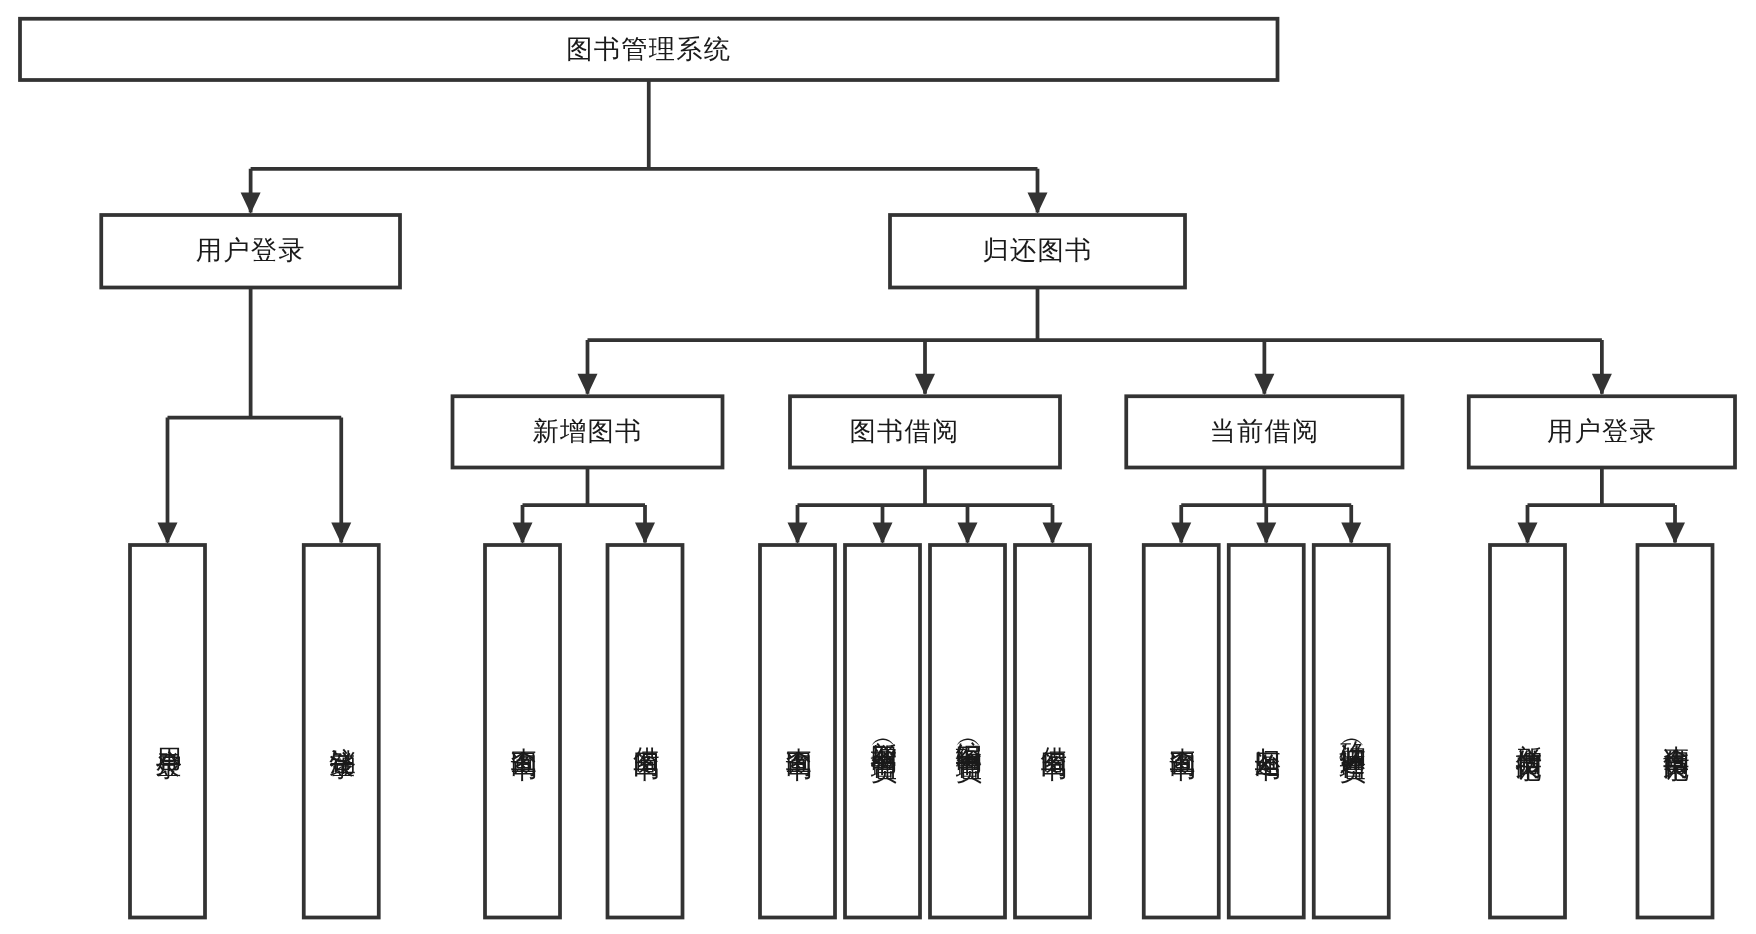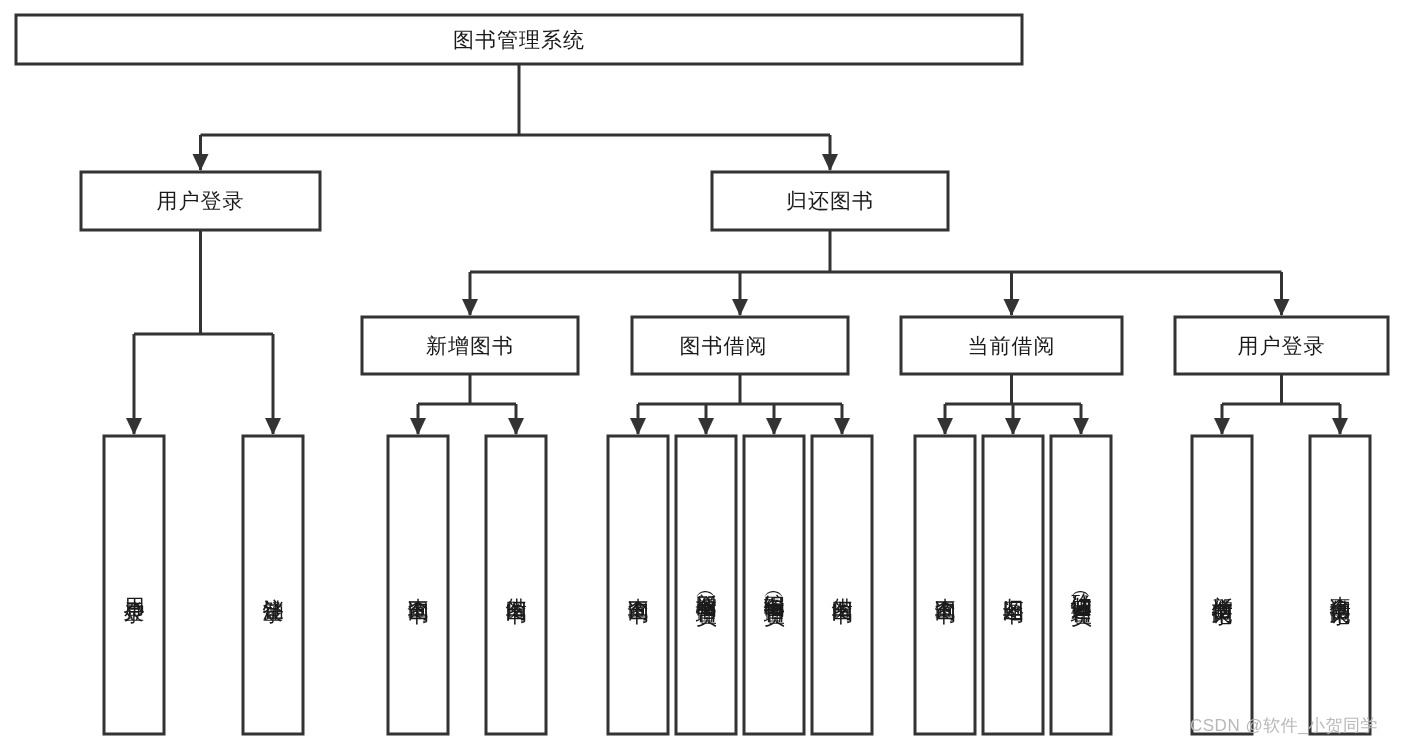--- a/index.html
+++ b/index.html
@@ -158,14 +158,13 @@
         <span>确认归还（管理员）</span>
       </div>
       <div class="node-label v-label" style="left: 1192px; top: 436px; width: 60px; height: 298px;">
         <span>新增借阅记录</span>
       </div>
       <div class="node-label v-label" style="left: 1310px; top: 436px; width: 60px; height: 298px;">
         <span>查询借阅记录</span>
       </div>
     </div>
 
-  <div class="watermark">CSDN @软件_小贺同学</div>
 </div>
 
 </body></html>

